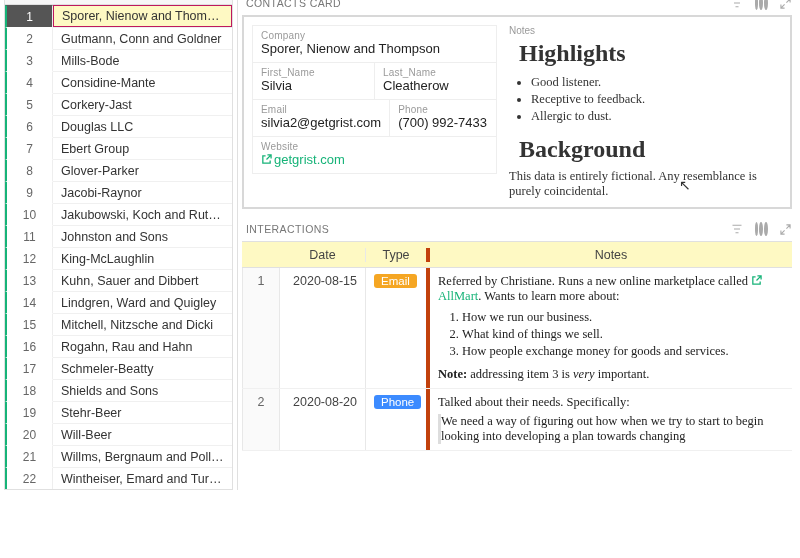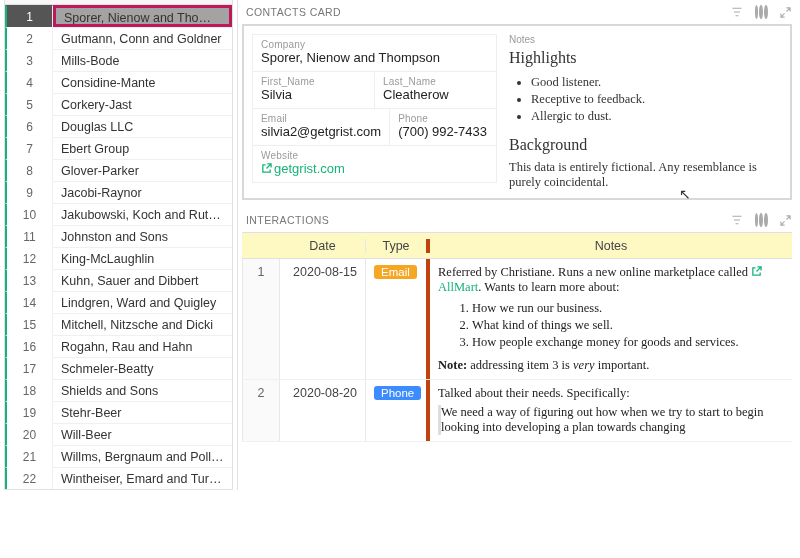--- a/index.html
+++ b/index.html
@@ -17,34 +17,34 @@
   .grid { border: 1px solid #e0e0e0; overflow: hidden; }
   .grid-header { display: flex; background: #f7f7f7; border-bottom: 1px solid #e0e0e0; }
   .rownum-col { width: 48px; text-align: center; }
   .grid-header .cell { padding: 6px 8px; font-size: 12.5px; color: #444; }
   .grid-header .company-col { flex: 1; text-align: center; }
   .grid-body { }
   .grid-row { display: flex; height: 22px; align-items: stretch; }
   .grid-row .rownum { width: 48px; text-align: center; font-size: 12px; color: #666; border-right: 1px solid #eee; border-left: 2px solid #16b378; border-top: 1px solid transparent; line-height: 22px; }
   .grid-row .datacell { flex: 1; padding: 0 8px; font-size: 12.5px; color: #333; border-top: 1px solid #f0f0f0; white-space: nowrap; overflow: hidden; text-overflow: ellipsis; line-height: 22px; }
   .grid-row.selected .rownum { background: #555; color: #fff; }
-  .grid-row.selected .datacell { background: #a3a3a3; border: 3px solid #be185d; line-height: 20px; }
+  .grid-row.selected .datacell { background: #fef9c3; border: 1px solid #be185d; line-height: 20px; }
   
   .card-wrap { border: 2px solid #d8d8d8; margin: 0 4px 8px 4px; padding: 8px; display: flex; gap: 12px; flex:0 0 auto;}
   .card-left { flex: 0 0 245px; display: flex; flex-direction: column; }
   .card-field { border: 1px solid #eee; margin-bottom: -1px; padding: 4px 8px 6px 8px; }
   .card-field .lbl { font-size: 10px; color: #9a9a9a; letter-spacing: .02em; }
   .card-field .val { font-size: 13px; color: #222; }
   .card-field.link .val { color: #16b378; }
   .card-row2 { display: flex; }
   .card-row2 .card-field { flex: 1; }
   .card-row2 .card-field + .card-field { margin-left: -1px; }
   .card-right { flex: 1; display: flex; flex-direction: column; }
   .notes-lbl { font-size: 10px; color: #9a9a9a; margin-bottom: 2px;}
-  .card-right h2 { font-size: 16px; font-weight: 400; margin: 2px 0 6px 0; font-family: Georgia, 'Times New Roman', serif;}
+  .card-right h2 { font-size: 24px; font-weight: 700; margin: 2px 0 6px 10px; font-family: Georgia, 'Times New Roman', serif;}
   .card-right ul { list-style: disc; padding-left: 22px; margin-bottom: 8px; font-size: 12.5px; font-family: Georgia, serif;}
   .card-right ul li { margin: 2px 0; }
   .card-right p { font-size: 12.5px; color: #333; font-family: Georgia, serif;}
   .extlink-icon { width: 11px; height: 11px; display: inline-block; vertical-align: -1px; margin-right: 2px;}
   
   .interactions-grid { border-top: 1px solid #e0e0e0; margin: 0 4px; }
   .int-header { display: flex; background: #fef9c3; height: 26px; align-items: center; border-bottom: 1px solid #e0e0e0;}
   .int-header .cell { padding: 0 8px; font-size: 12.5px; color: #444; text-align: center;}
   .col-idx { width: 38px; border-right: 1px solid #e8e8e8;}
   .col-date { width: 86px; border-right: 1px solid #e8e8e8;}
@@ -54,21 +54,21 @@
   .int-row .cell { padding: 6px 8px; font-size: 12.5px; }
   .int-row .col-idx { text-align: center; color: #666; background: #fafafa; border-left: 1px solid #e8e8e8;}
   .int-row .col-date { text-align: right; color: #444; }
   .int-row .col-type { text-align: left; }
   .badge { display: inline-block; padding: 1px 7px; border-radius: 3px; color: #fff; font-size: 11.5px; }
   .badge.email { background: #f5a623; }
   .badge.phone { background: #3c8bff; }
   .int-notes-body { font-family: Georgia, serif; font-size: 12.5px; color: #222;}
   .int-notes-body .link { color: #16b378; }
   .int-notes-body ol { padding-left: 24px; margin: 6px 0 8px 0;}
-  .int-notes-body ol li { margin: 2px 10px; }
+  .int-notes-body ol li { margin: 2px 0; }
   .int-notes-body .quote { border-left: 3px solid #ddd; margin-top: 4px;}
   .cursor { position: absolute; font-size: 14px;}
 </style>
 </head>
 <body>
 
 <div class="app">
   <div class="left-pane">
     <div class="section-header">
       <span class="title">CONTACTS</span>

